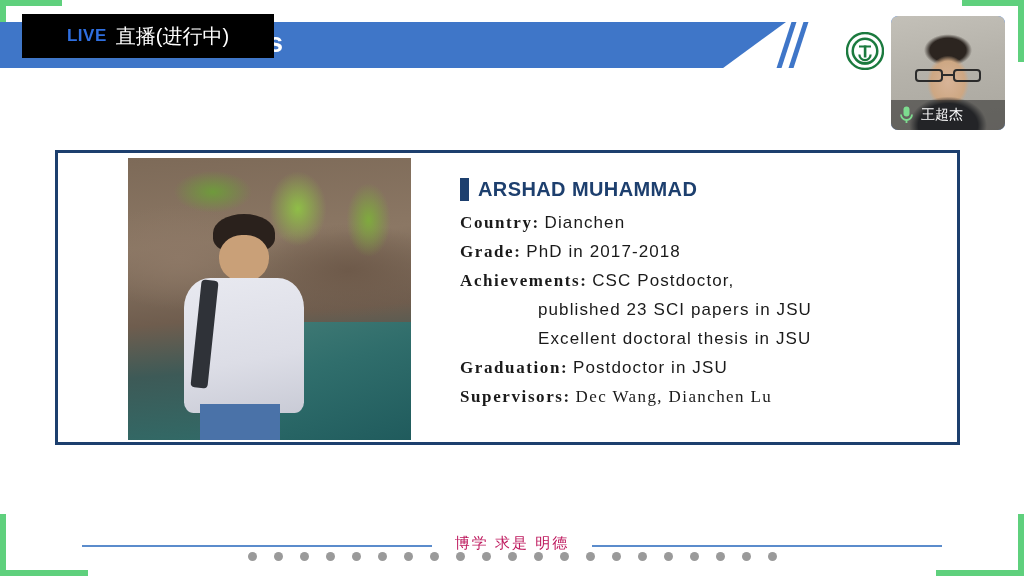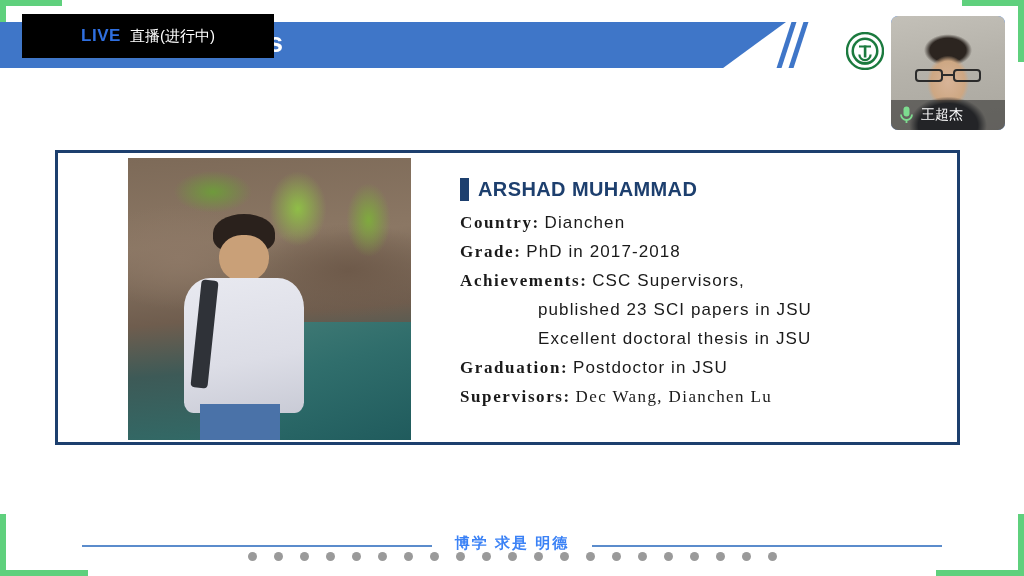--- a/index.html
+++ b/index.html
@@ -76,21 +76,21 @@
     gap: 9px;
   }
   .live-word {
     color: #2f6fe0;
     font-size: 17px;
     font-weight: bold;
     letter-spacing: 0.5px;
   }
   .live-cn {
     color: #ffffff;
-    font-size: 15px;
+    font-size: 20px;
   }
 
   
   .seal {
     position: absolute;
     left: 846px;
     top: 32px;
     width: 38px;
     height: 38px;
   }
@@ -288,22 +288,22 @@
   }
   .fr-left  { left: 82px;  width: 350px; }
   .fr-right { left: 592px; width: 350px; }
   .footer-motto {
     position: absolute;
     left: 0;
     right: 0;
     top: 534px;
     text-align: center;
     font-size: 15px;
-    font-weight: bold;
-    color: #3b82f6;
+    font-weight: normal;
+    color: #be185d;
     letter-spacing: 2px;
   }
   .dots {
     position: absolute;
     left: 0;
     right: 0;
     top: 552px;
     display: flex;
     justify-content: center;
     gap: 17px;
@@ -393,21 +393,21 @@
       <span class="val">Dianchen</span>
     </div>
 
     <div class="info-line">
       <span class="lbl">Grade</span><span class="lbl">:</span>
       <span class="val">PhD in 2017-2018</span>
     </div>
 
     <div class="info-line">
       <span class="lbl">Achievements</span><span class="lbl">:</span>
-      <span class="val">CSC Supervisors,</span>
+      <span class="val">CSC Postdoctor,</span>
     </div>
 
     <div class="info-line cont-line">
       <span class="val">published 23 SCI papers in JSU</span>
     </div>
     <div class="info-line cont-line">
       <span class="val">Excellent doctoral thesis in JSU</span>
     </div>
 
     <div class="info-line">

